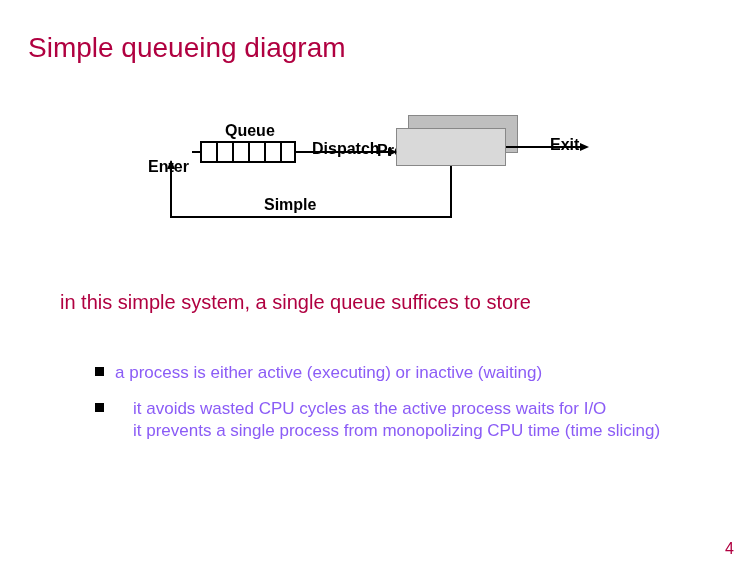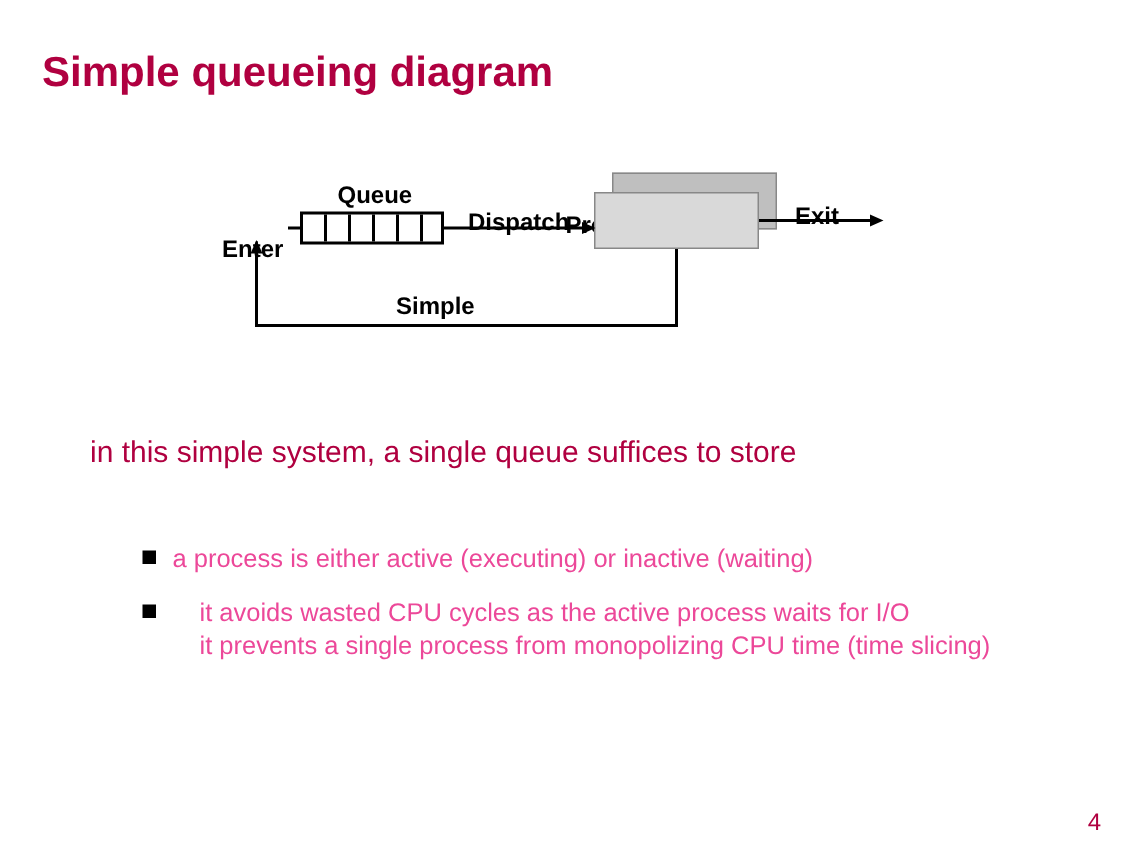--- a/index.html
+++ b/index.html
@@ -12,21 +12,21 @@
     color: #000;
     position: relative;
     overflow: hidden;
   }
   .title {
     position: absolute;
     left: 28px;
     top: 32px;
     font-size: 28px;
     color: #b00040;
-    font-weight: 700;
+    font-weight: 400;
   }
   
   .diag {
     position: absolute;
     left: 0;
     top: 0;
     width: 756px;
     height: 576px;
     pointer-events: none;
   }
@@ -102,21 +102,21 @@
     font-size: 20px;
     color: #b00040;
     line-height: 1.25;
   }
   .bullets {
     position: absolute;
     left: 95px;
     top: 362px;
     width: 610px;
     font-size: 17px;
-    color: #ec4899;
+    color: #8b5cf6;
     line-height: 1.3;
   }
   .bullets .bi {
     position: relative;
     padding-left: 20px;
     margin-bottom: 14px;
   }
   .bullets .bi::before {
     content: "";
     position: absolute;
@@ -143,21 +143,21 @@
 <body>
 
 <div class="title">Simple queueing diagram</div>
 
 <div class="diag">
 
   <div class="label" style="left:148px; top:158px;">Enter</div>
   <div class="label" style="left:225px; top:122px;">Queue</div>
   <div class="label" style="left:312px; top:140px;">Dispatch</div>
   <div class="label" style="left:377px; top:142px;">Processor</div>
-  <div class="label" style="left:530px; top:136px;">Exit</div>
+  <div class="label" style="left:550px; top:136px;">Exit</div>
   <div class="label" style="left:264px; top:196px; font-weight:bold;">Simple</div>
 
   <div class="proc-back"></div>
   <div class="proc-front"></div>
 
   <div class="queue-box">
     <span class="slot" style="left:14px;"></span>
     <span class="slot" style="left:30px;"></span>
     <span class="slot" style="left:46px;"></span>
     <span class="slot" style="left:62px;"></span>

